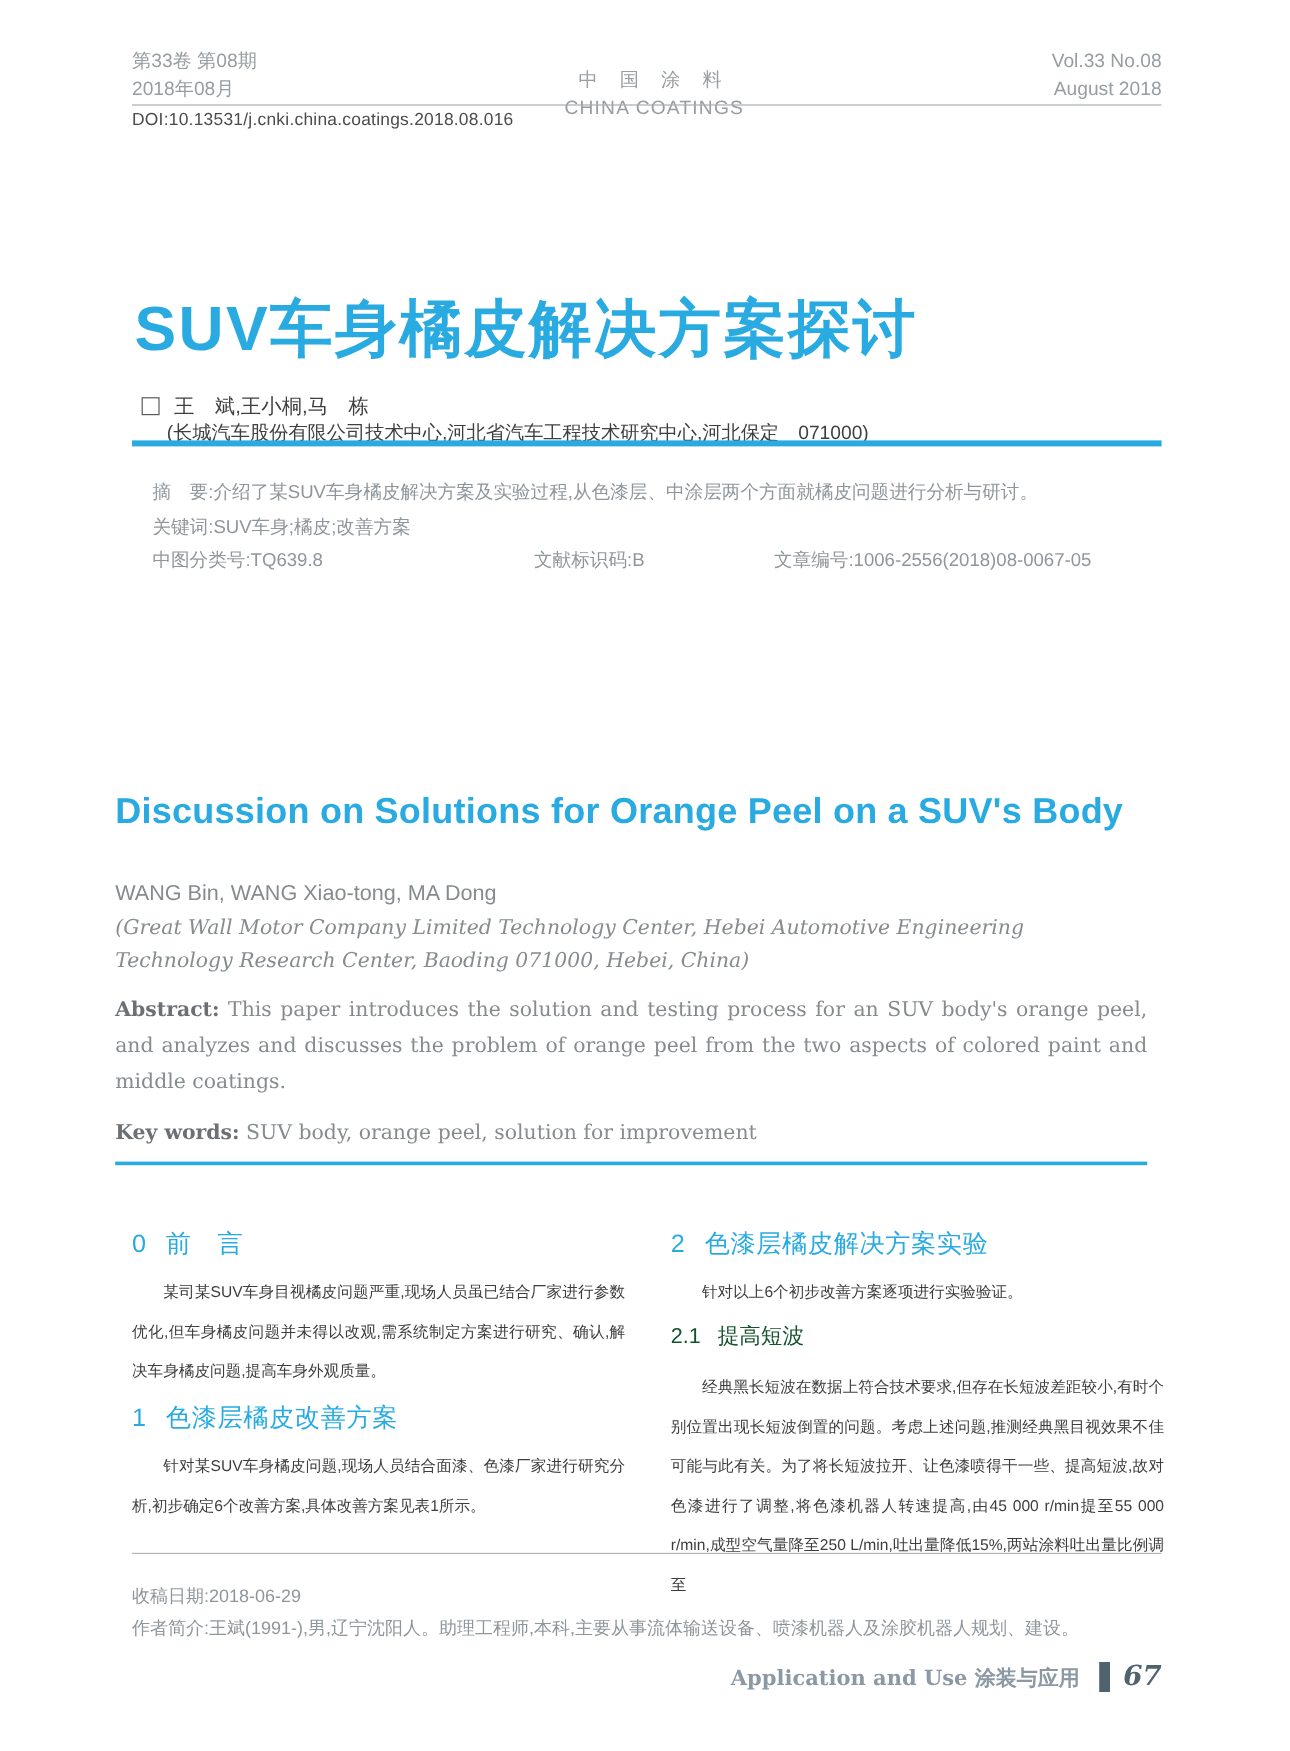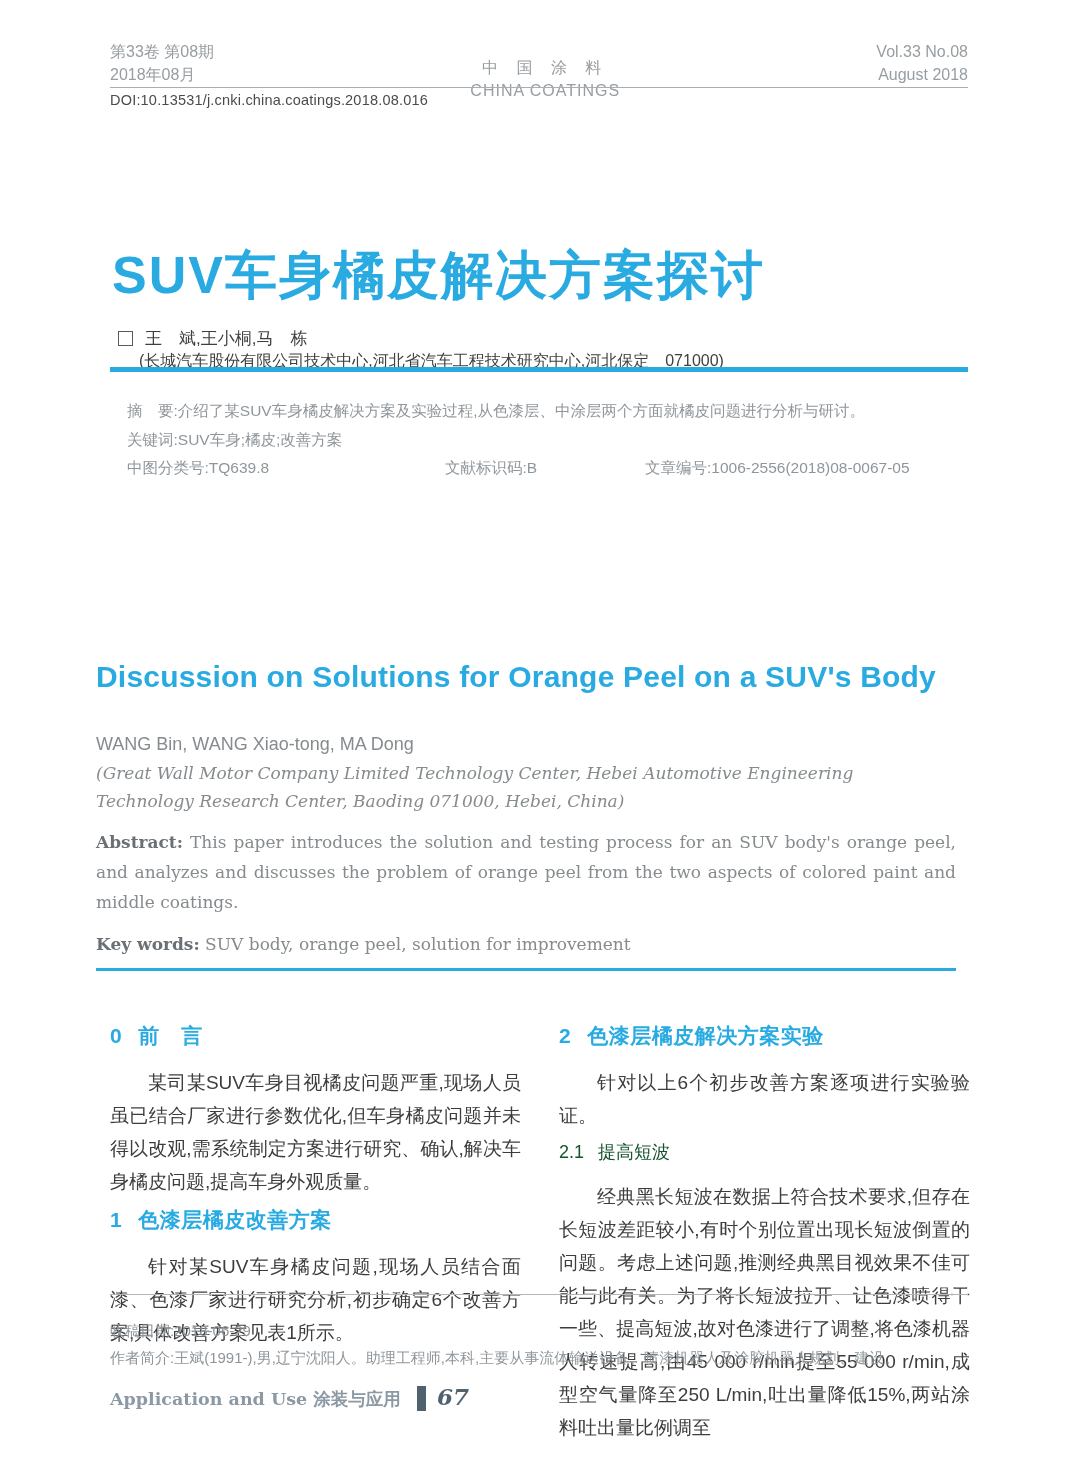--- a/index.html
+++ b/index.html
@@ -41,33 +41,33 @@
   .en-affil{margin-top:4px;font-family:"DejaVu Serif","Liberation Serif",serif;font-style:italic;
     font-size:17px;color:#868b8e;line-height:28px;}
   .en-abstract{margin-top:12px;font-family:"DejaVu Serif","Liberation Serif",serif;
     font-size:17px;color:#868b8e;line-height:30px;text-align:justify;}
   .en-abstract b{color:#6b7074;font-style:normal;}
   .rule-thin{margin-top:9px;height:3px;background:#29abe2;}
 
   
   .columns{top:1016px;left:110px;width:860px;display:flex;gap:38px;}
   .col{width:411px;}
-  .sec-h{color:#29abe2;font-size:21px;font-weight:bold;margin:6px 0 10px 0;letter-spacing:0.5px;}
+  .sec-h{color:#29abe2;font-size:21px;font-weight:normal;margin:6px 0 10px 0;letter-spacing:0.5px;}
   .sec-h .num{margin-right:16px;}
   .sec-sub{color:#14532d;font-size:18px;font-weight:normal;margin:6px 0 14px 0;}
   .sec-sub .num{margin-right:14px;}
-  .para{font-size:19px;line-height:33px;color:#3d3d3d;text-align:justify;
-    text-indent:2em;margin:16px 0 8px 0;}
+  .para{font-size:13px;line-height:33px;color:#3d3d3d;text-align:justify;
+    text-indent:2em;margin:4px 0 8px 0;}
 
   
   .footnote{top:1294px;left:110px;width:858px;border-top:1px solid #b5b5b5;
     padding-top:22px;font-size:15px;color:#8f969b;line-height:27px;}
 
   
-  .page-footer{top:1383px;left:110px;width:858px;text-align:left;
+  .page-footer{top:1383px;left:110px;width:858px;text-align:right;
     font-family:"DejaVu Serif","Liberation Serif",serif;font-weight:bold;
     color:#8c99a4;font-size:17.5px;}
   .page-footer .bar{display:inline-block;width:9px;height:25px;background:#51626f;
     margin:0 5px 0 10px;vertical-align:-6px;}
   .page-footer .pnum{font-style:italic;font-size:23px;color:#51626f;}
 </style>
 </head>
 <body>
 
 <div class="abs jheader">

